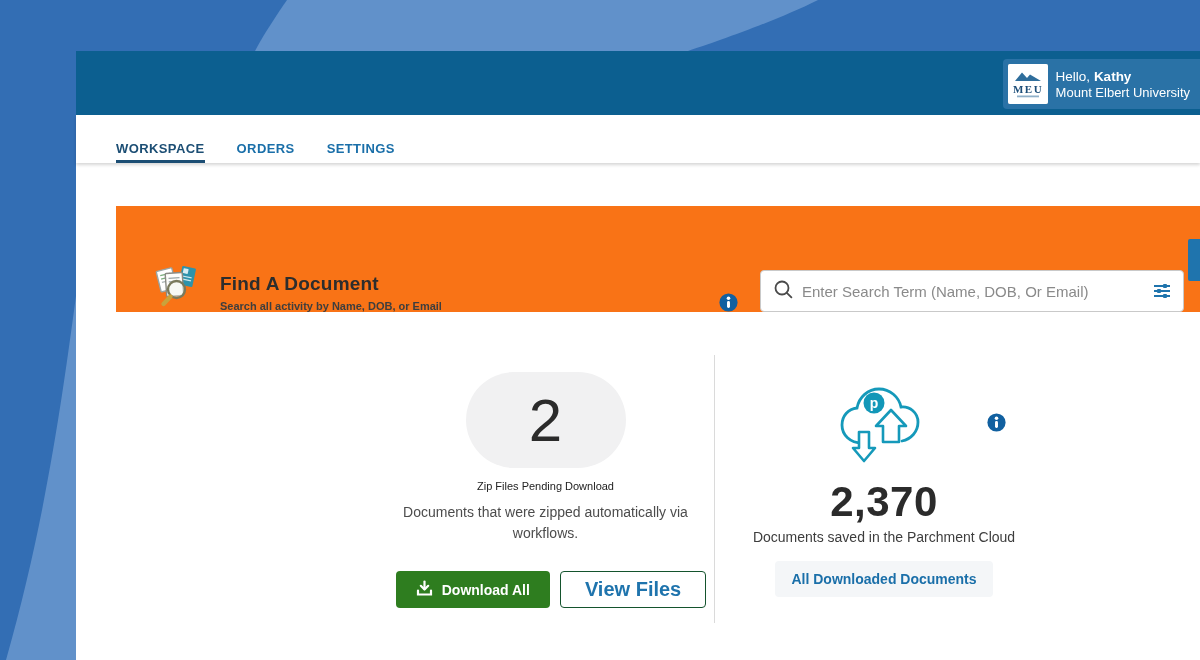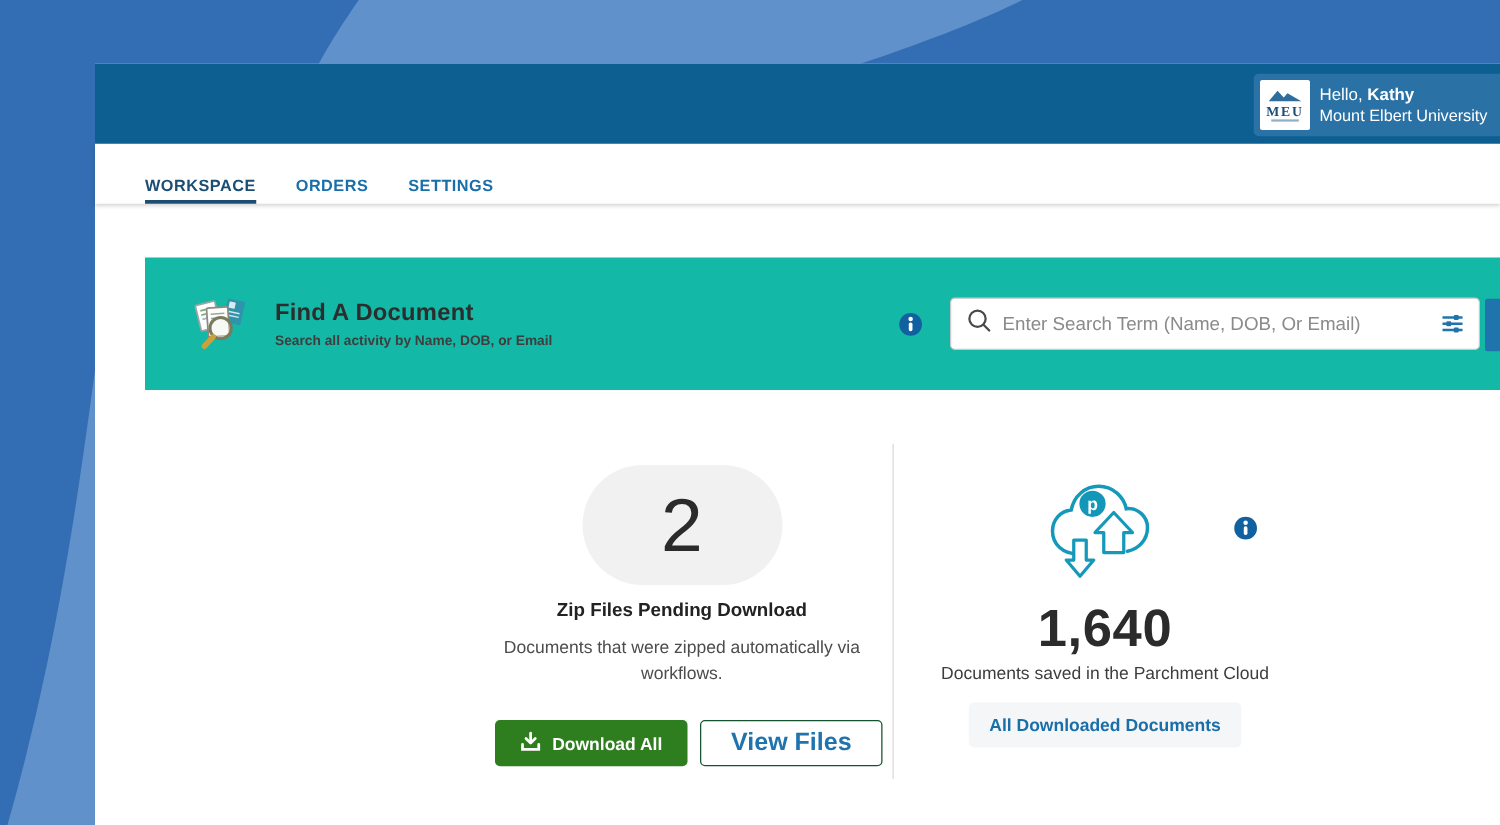--- a/index.html
+++ b/index.html
@@ -22,40 +22,40 @@
   .user-line1 { font-size:13.5px; line-height:17px; }
   .user-line1 b { font-weight:700; }
   .user-line2 { font-size:13px; line-height:16px; }
 
   
   .app-nav { position:relative; height:48px; background:#ffffff; display:flex; align-items:stretch; gap:32px; padding-left:40px; box-shadow:0 2px 3px rgba(0,0,0,.16); z-index:4; }
   .nav-tab { display:flex; align-items:center; font-size:13px; font-weight:700; letter-spacing:.4px; color:#1a6fa9; border-bottom:3px solid transparent; padding-top:21px; cursor:pointer; }
   .nav-tab.active { color:#1c4e74; border-bottom-color:#1c4e74; }
 
   
-  .find-panel { position:absolute; left:40px; right:0; top:155px; height:106px; background:#14b8a6; display:flex; align-items:center; padding:0 16px 0 38px; }
+  .find-panel { position:absolute; left:40px; right:0; top:155px; height:106px; background:#f97316; display:flex; align-items:flex-end; padding:0 16px 0 38px; }
   .find-titles { margin-left:18px; }
   .find-title { font-size:19px; font-weight:700; color:#2d2d2d; letter-spacing:.2px; }
   .find-subtitle { font-size:11px; font-weight:700; color:#3e3e3e; margin-top:5px; }
   .info-btn { margin-left:auto; cursor:pointer; display:flex; }
   .search-box { margin-left:22px; width:424px; height:42px; background:#ffffff; border:1px solid #c9c9c9; border-radius:4px; display:flex; align-items:center; padding:0 10px 0 12px; }
   .search-input { flex:1; border:none; outline:none; font-family:"Liberation Sans",sans-serif; font-size:15px; color:#444; margin-left:8px; background:transparent; }
   .search-input::placeholder { color:#8a8a8a; }
   .filter-btn { cursor:pointer; display:flex; }
   .search-go { position:absolute; top:188px; right:0; width:12px; height:42px; background:#1f74ad; border-radius:2px 0 0 2px; cursor:pointer; }
 
   
   .cards { position:absolute; top:304px; left:301px; width:676px; display:flex; }
   .card { width:338px; display:flex; flex-direction:column; align-items:center; text-align:center; }
   .card-left { border-right:1px solid #dadada; min-height:268px; padding-top:17px; }
   .card-right { padding-top:25px; position:relative; }
 
   .count-pill { width:160px; height:96px; border-radius:48px; background:#f1f1f2; display:flex; align-items:center; justify-content:center; }
   .count-pill span { font-size:60px; font-weight:400; color:#2b2b2b; }
-  .zip-title { font-size:15px; font-weight:700; color:#222; margin-top:12px; }
+  .zip-title { font-size:11px; font-weight:400; color:#222; margin-top:12px; }
   .zip-desc { font-size:14px; color:#4c4c4c; line-height:1.5; width:292px; margin-top:10px; }
   .btn-row { display:flex; gap:10px; margin-top:27px; }
   .btn-green { height:37px; background:#2e7d1f; border:none; border-radius:4px; color:#ffffff; font-family:"Liberation Sans",sans-serif; font-size:14px; font-weight:700; display:flex; align-items:center; gap:9px; padding:0 20px; cursor:pointer;margin-left:11px; }
   .btn-outline { height:37px; background:#ffffff; border:1px solid #14532d; border-radius:4px; color:#1f74ad; font-family:"Liberation Sans",sans-serif; font-size:20px; font-weight:700; padding:0 24px; cursor:pointer; }
 
   .cloud-count { font-size:42px; font-weight:800; color:#2b2b2b; letter-spacing:.5px; margin-top:8px; line-height:44px; }
   .cloud-desc { font-size:14px; color:#3d3d3d; margin-top:5px; }
   .btn-soft { margin-top:16px; width:218px; height:36px; background:#f4f6f8; border:none; border-radius:4px; color:#1a6fa9; font-family:"Liberation Sans",sans-serif; font-size:14px; font-weight:700; cursor:pointer; }
   .cloud-info { position:absolute; top:58px; right:47px; cursor:pointer; display:flex; }
 </style>
@@ -187,19 +187,19 @@
           <text x="40" y="28" text-anchor="middle" font-family="Liberation Sans, sans-serif" font-size="14" font-weight="bold" fill="#ffffff">p</text>
         </svg>
       </span>
       <span class="cloud-info">
         <svg width="19" height="19" viewBox="0 0 18 18">
           <circle cx="9" cy="9" r="8.6" fill="#1160a0"></circle>
           <circle cx="9" cy="5" r="1.7" fill="#ffffff"></circle>
           <rect x="7.6" y="7.6" width="2.8" height="6.6" rx="1.3" fill="#ffffff"></rect>
         </svg>
       </span>
-      <div class="cloud-count">1,640</div>
+      <div class="cloud-count">2,370</div>
       <div class="cloud-desc">Documents saved in the Parchment Cloud</div>
       <button class="btn-soft">All Downloaded Documents</button>
     </div>
 
   </div>
 </div>
 
 </body></html>

